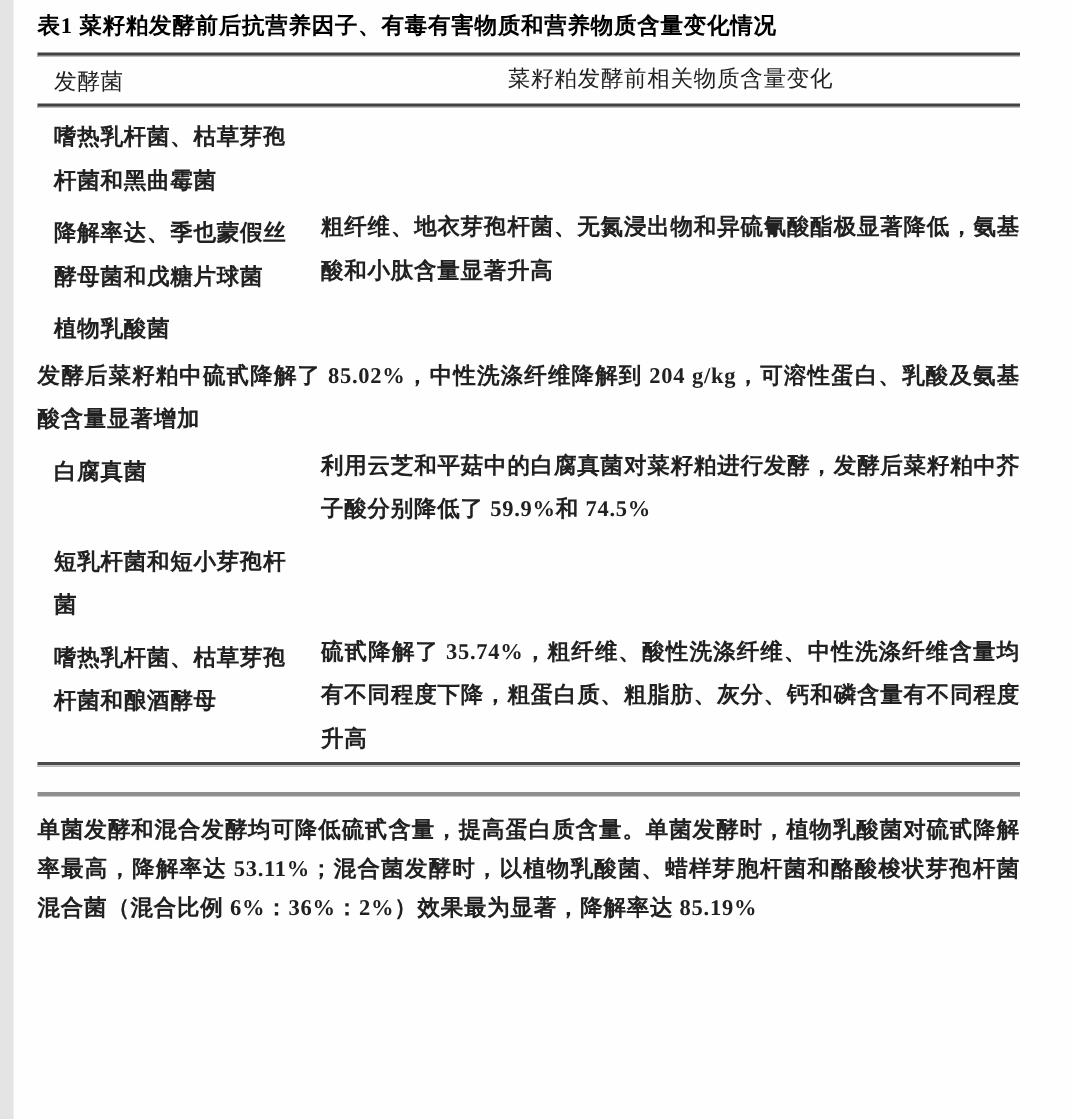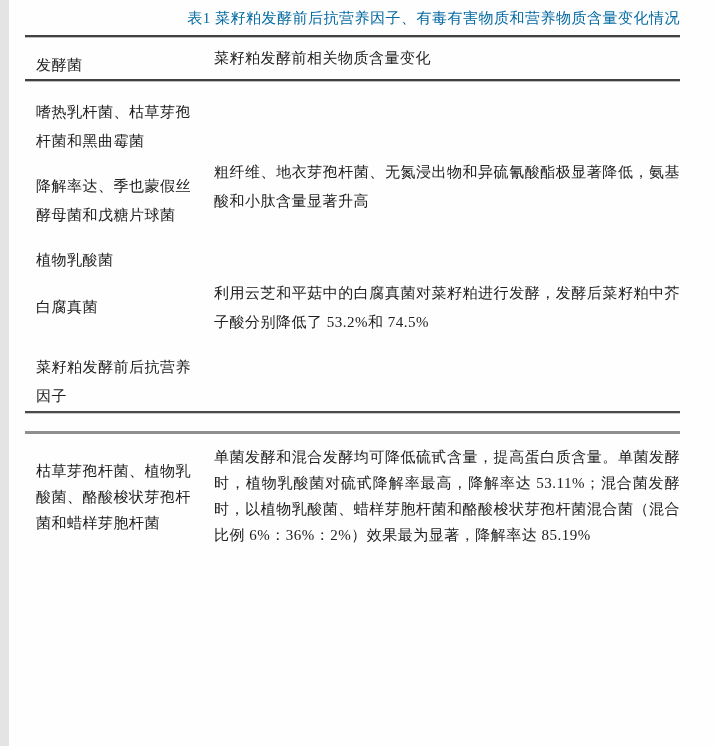--- a/index.html
+++ b/index.html
@@ -21,26 +21,26 @@
     width:9px;height:100%;
     background:#e4e4e4;
   }
   .content{
     position:absolute;
     left:25px;top:0;
     width:655px;
   }
   .title{
     margin:8px 0 7px 0;
-    text-align:right;
-    font-weight:normal;
+    text-align:left;
+    font-weight:bold;
     font-size:15px;
     line-height:20px;
     letter-spacing:0.5px;
-    color:#0369a1;
+    color:#000000;
   }
   .rule{
     height:2px;
     background:#414141;
     border-bottom:1px solid #bdbdbd;
   }
   .rule-mid{
     height:2px;
     background:#4a4a4a;
     border-bottom:1px solid #c9c9c9;
@@ -54,41 +54,42 @@
   .head-row{
     display:flex;
     align-items:center;
     font-size:15px;
     line-height:27px;
     letter-spacing:0.5px;
   }
   .row{
     display:flex;
     padding-top:2px;
+    font-weight:bold;
   }
   .cell-b{
     width:189px;
-    padding:14px 8px 0 11px;
+    padding:4px 8px 0 11px;
     box-sizing:border-box;
     font-size:15px;
     line-height:29px;
     letter-spacing:0.5px;
     text-align:left;
   }
   .head-row .cell-b{line-height:27px;}
   .cell-e{
     flex:1;
     font-size:15px;
     line-height:29px;
     letter-spacing:0.5px;
     text-align:justify;
     text-justify:inter-character;
   }
   .head-row .cell-e{
-    text-align:left;
+    text-align:center;
     line-height:27px;
   }
   .appendix .cell-b,
   .appendix .cell-e{
     line-height:26px;
   }
   .appendix{
     padding-top:10px;
   }
 </style>
@@ -120,39 +121,43 @@
       <div class="row">
         <div class="cell-b">降解率达、季也蒙假丝酵母菌和戊糖片球菌</div>
         <div class="cell-e">粗纤维、地衣芽孢杆菌、无氮浸出物和异硫氰酸酯极显著降低，氨基酸和小肽含量显著升高</div>
       </div>
 
       <div class="row">
         <div class="cell-b">植物乳酸菌</div>
       </div>
 
       <div class="row">
+        <div class="cell-e">发酵后菜籽粕中硫甙降解了 85.02%，中性洗涤纤维降解到 204 g/kg，可溶性蛋白、乳酸及氨基酸含量显著增加</div>
       </div>
 
       <div class="row">
         <div class="cell-b">白腐真菌</div>
-        <div class="cell-e">利用云芝和平菇中的白腐真菌对菜籽粕进行发酵，发酵后菜籽粕中芥子酸分别降低了 53.2%和 74.5%</div>
+        <div class="cell-e">利用云芝和平菇中的白腐真菌对菜籽粕进行发酵，发酵后菜籽粕中芥子酸分别降低了 59.9%和 74.5%</div>
       </div>
 
       <div class="row">
-        <div class="cell-b">菜籽粕发酵前后抗营养因子</div>
+        <div class="cell-b">短乳杆菌和短小芽孢杆菌</div>
       </div>
 
+      <div class="row">
+        <div class="cell-b">嗜热乳杆菌、枯草芽孢杆菌和酿酒酵母</div>
+        <div class="cell-e">硫甙降解了 35.74%，粗纤维、酸性洗涤纤维、中性洗涤纤维含量均有不同程度下降，粗蛋白质、粗脂肪、灰分、钙和磷含量有不同程度升高</div>
+      </div>
 
     </div>
 
     <div class="rule-mid"></div>
 
     <div class="spacer"></div>
 
     <div class="rule-gray"></div>
 
     <div class="row appendix">
-      <div class="cell-b">枯草芽孢杆菌、植物乳酸菌、酪酸梭状芽孢杆菌和蜡样芽胞杆菌</div>
       <div class="cell-e">单菌发酵和混合发酵均可降低硫甙含量，提高蛋白质含量。单菌发酵时，植物乳酸菌对硫甙降解率最高，降解率达 53.11%；混合菌发酵时，以植物乳酸菌、蜡样芽胞杆菌和酪酸梭状芽孢杆菌混合菌（混合比例 6%：36%：2%）效果最为显著，降解率达 85.19%</div>
     </div>
 
   </div>
 </div>
 
 </body></html>

